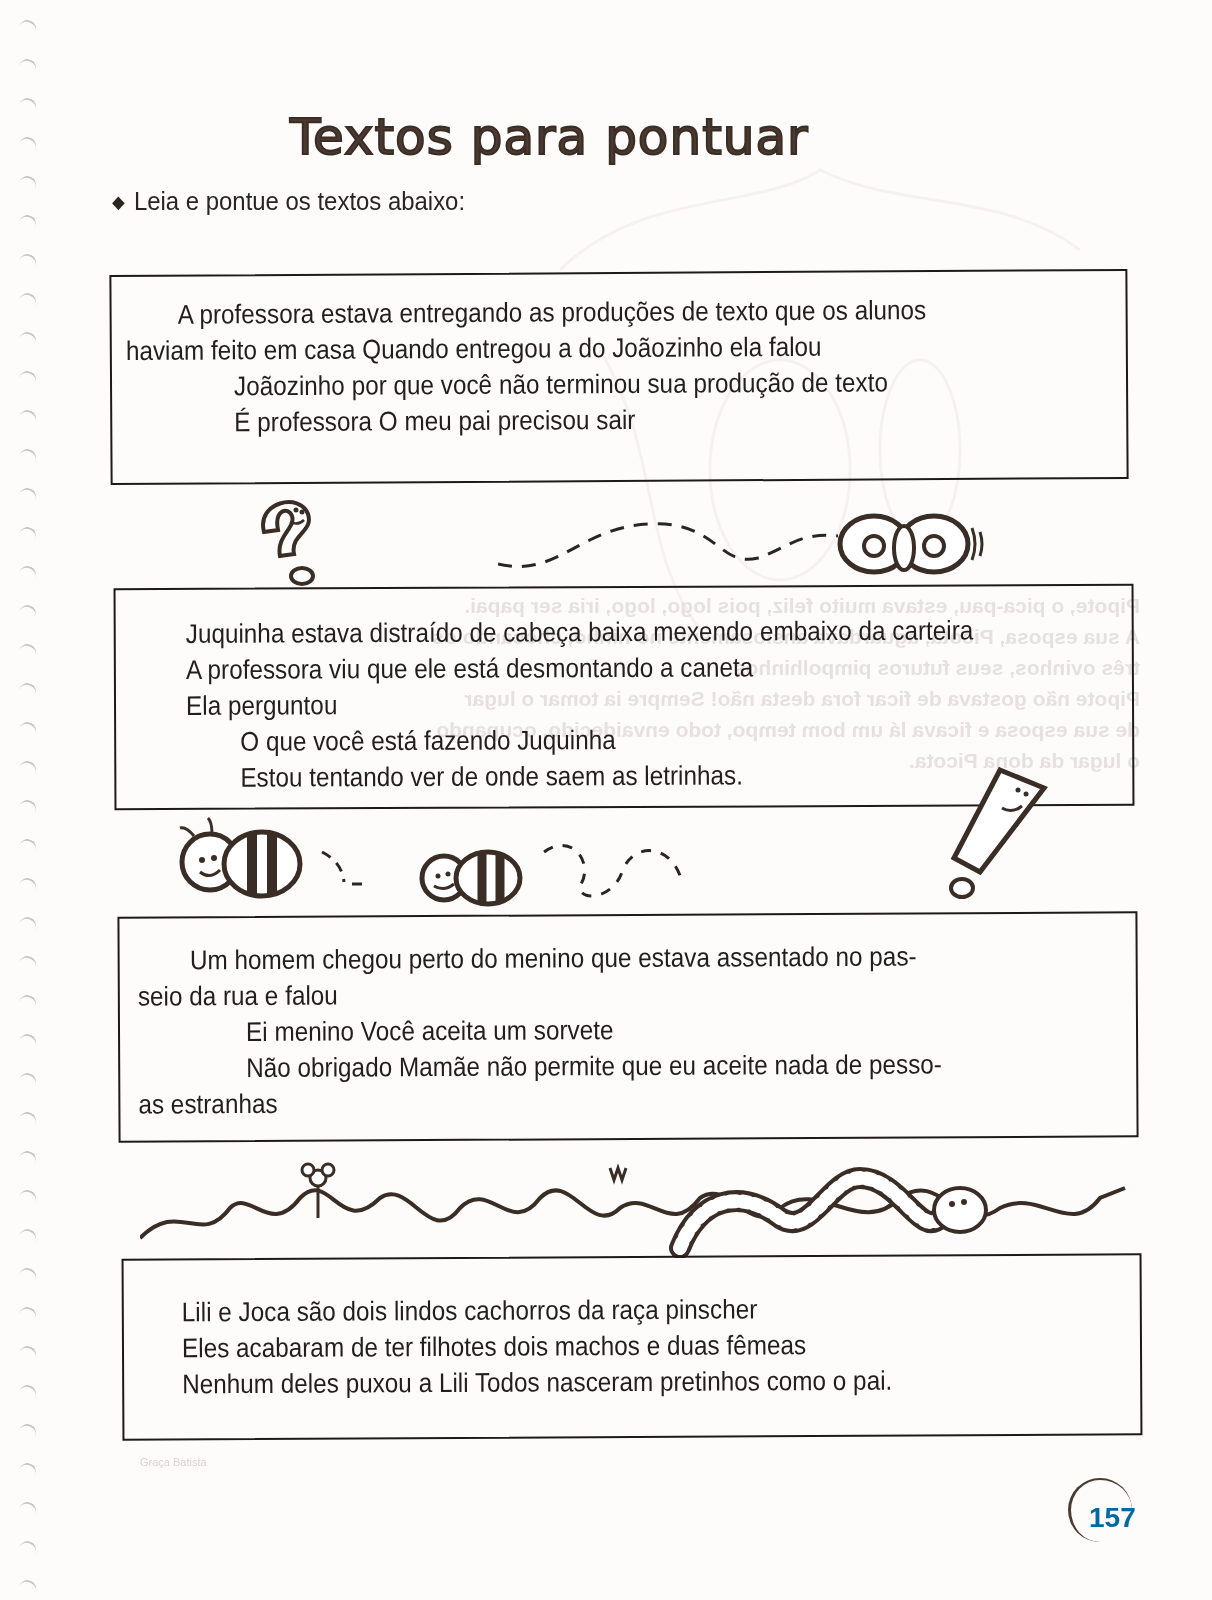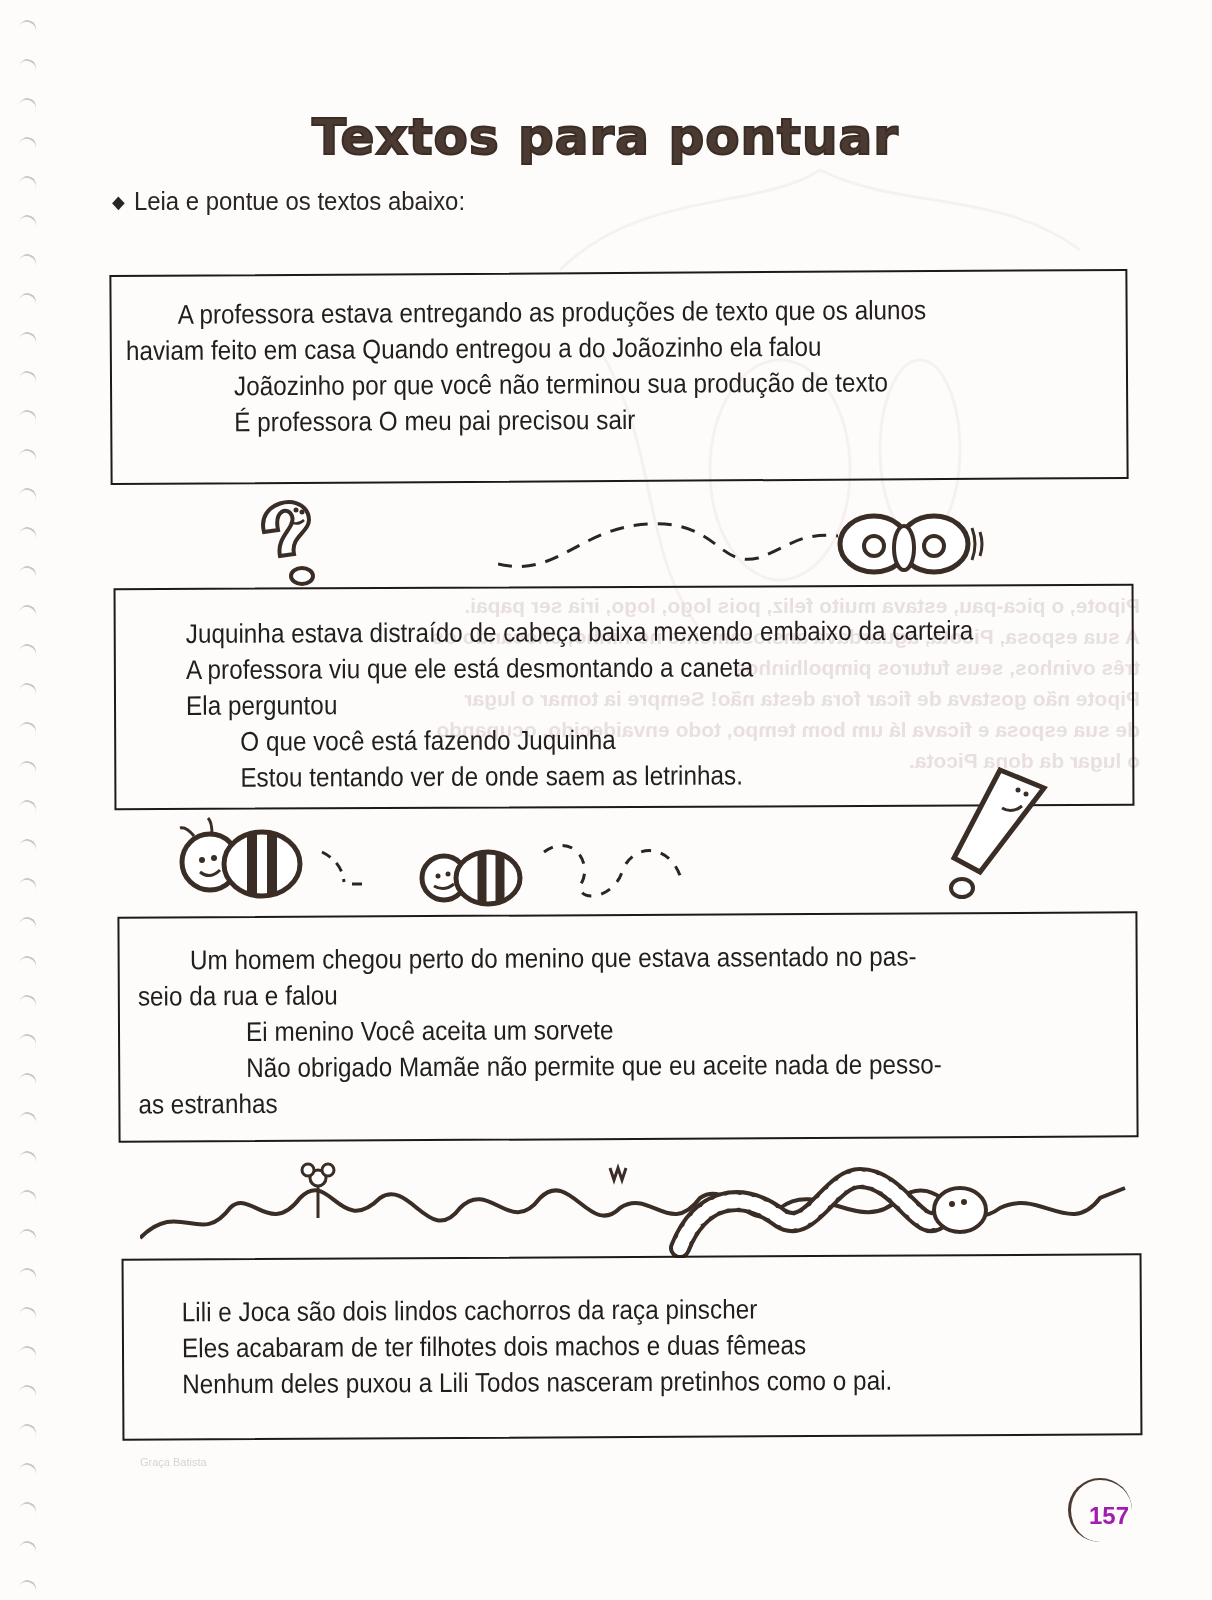--- a/index.html
+++ b/index.html
@@ -19,22 +19,22 @@
     position:absolute; left:520px; top:150px; width:600px; height:560px;
     opacity:0.12; pointer-events:none;
   }
   .ghost-text {
     position:absolute; left:540px; top:590px; width:600px;
     color:#e6dede; font-weight:bold; font-size:21px; line-height:31px;
     transform:scaleX(-1); white-space:nowrap; opacity:0.9; pointer-events:none;
   }
   .title {
     position:absolute; left:290px; top:108px;
-    font-family:"DejaVu Sans", sans-serif; font-weight:700;
-    font-size:50px; letter-spacing:1px; color:#4a3a31;margin-left:22px;
+    font-family:"DejaVu Sans", sans-serif; font-weight:400;
+    font-size:50px; letter-spacing:1px; color:#4a3a31;
     -webkit-text-stroke:2px #3a2d26;
   }
   .instruction {
     position:absolute; left:112px; top:186px; font-size:26px;
     color:#2b2522; transform:scaleX(0.92); transform-origin:left;
   }
   .instruction .bullet { font-size:18px; margin-right:10px; vertical-align:2px; }
   .box {
     position:absolute; border:2px solid #1f1a18; background:transparent;
     box-sizing:border-box;
@@ -53,21 +53,21 @@
   .i4 { padding-left:120px; }
   .i5 { padding-left:0; }
   .deco { position:absolute; }
   .credit { position:absolute; left:140px; top:1456px; font-size:11px; color:#d8d2d0; }
   .page-number {
     position:absolute; left:1068px; top:1478px; width:64px; height:64px;
     border-left:3px solid #4a3a31; border-top:2px solid #4a3a31; border-radius:50%;
     box-sizing:border-box;
   }
   .page-number span {
-    position:absolute; left:18px; top:22px; font-weight:bold; font-size:24px; color:#a21caf;
+    position:absolute; left:18px; top:22px; font-weight:bold; font-size:28px; color:#0369a1;
   }
 </style>
 </head>
 <body>
 
 <div class="spiral">
   <span></span>
     <span></span>
     <span></span>
     <span></span>

